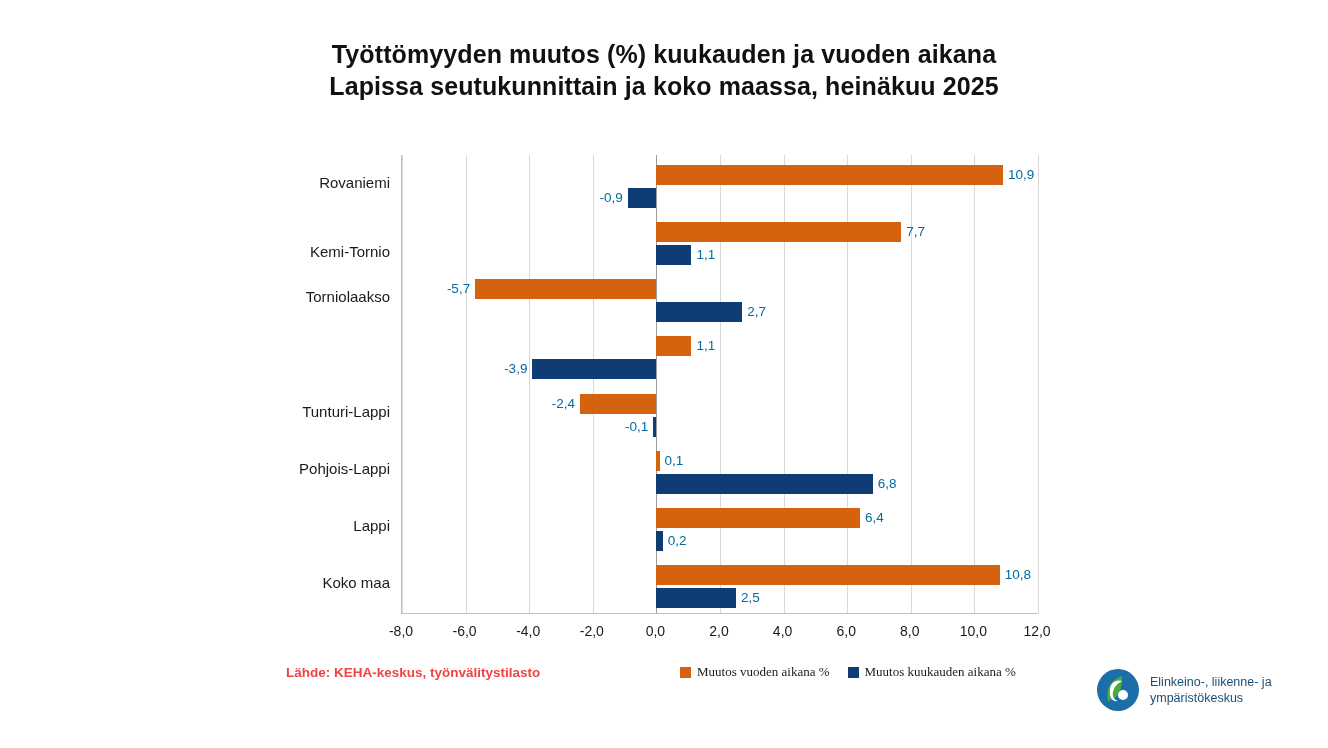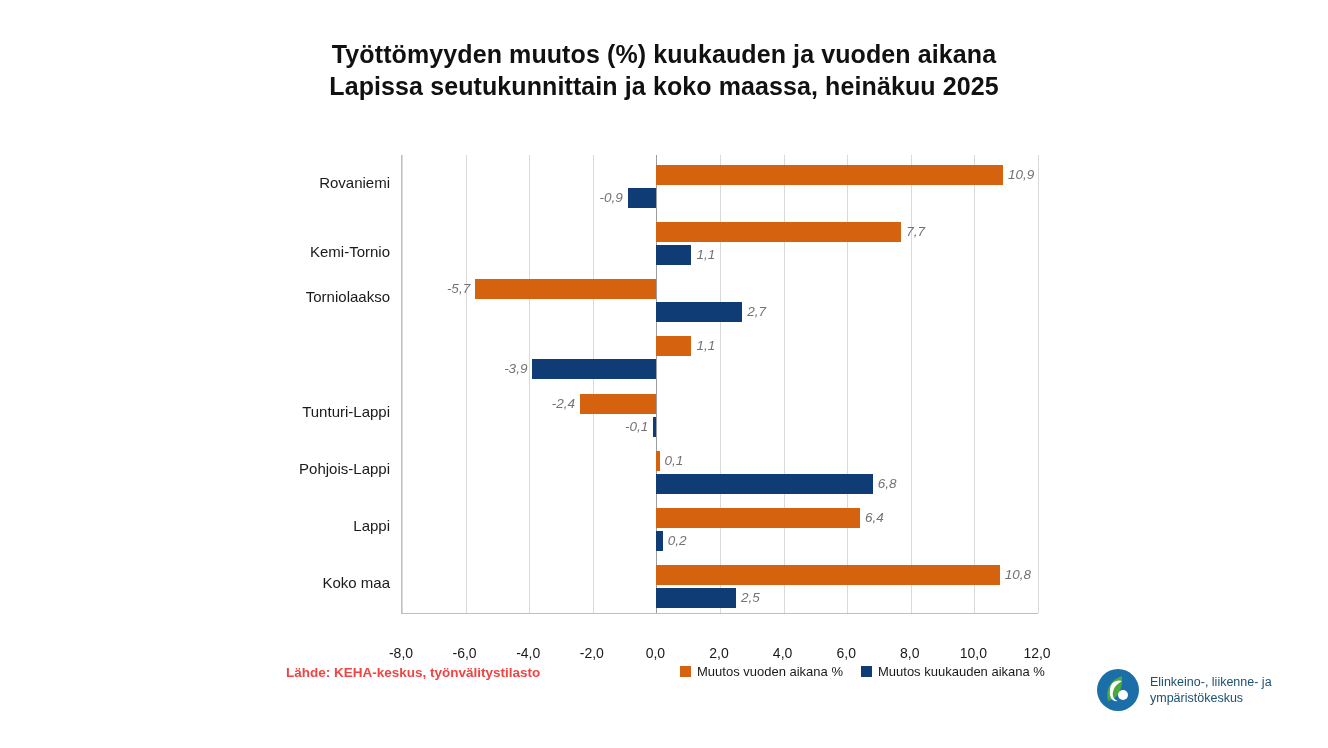--- a/index.html
+++ b/index.html
@@ -54,25 +54,24 @@
   .bar {
     position: absolute;
     height: 20px;
   }
   .bar.year { background: #d4620f; }
   .bar.month { background: #103c75; }
 
   .bar-label {
     position: absolute;
     font-size: 13.5px;
-    color: #737373;
+    color: #0369a1;
     white-space: nowrap;
     line-height: 20px;
     height: 20px;
-    font-style: italic;
   }
 
   .cat-label {
     position: absolute;
     right: 0;
     width: 280px;
     text-align: right;
     font-size: 15px;
     color: #1a1a1a;
     white-space: nowrap;
@@ -93,21 +92,20 @@
     height: 30px;
     border-top: 1px solid #bfbfbf;
   }
   .x-tick {
     position: absolute;
     top: 9px;
     transform: translateX(-50%);
     font-size: 14px;
     color: #1a1a1a;
     white-space: nowrap;
-    margin-top: 22px;
   }
 
   .source-note {
     position: absolute;
     left: 286px;
     top: 665px;
     font-size: 13.5px;
     color: #ef4444;
     font-weight: bold;
   }
@@ -120,20 +118,21 @@
     align-items: center;
     gap: 18px;
     font-size: 13px;
     color: #1a1a1a;
   }
   .legend-item {
     display: flex;
     align-items: center;
     gap: 6px;
     white-space: nowrap;
+    font-family: Liberation Serif, serif;
   }
   .legend-swatch {
     width: 11px;
     height: 11px;
     display: inline-block;
   }
 
   
   .logo {
     position: absolute;

